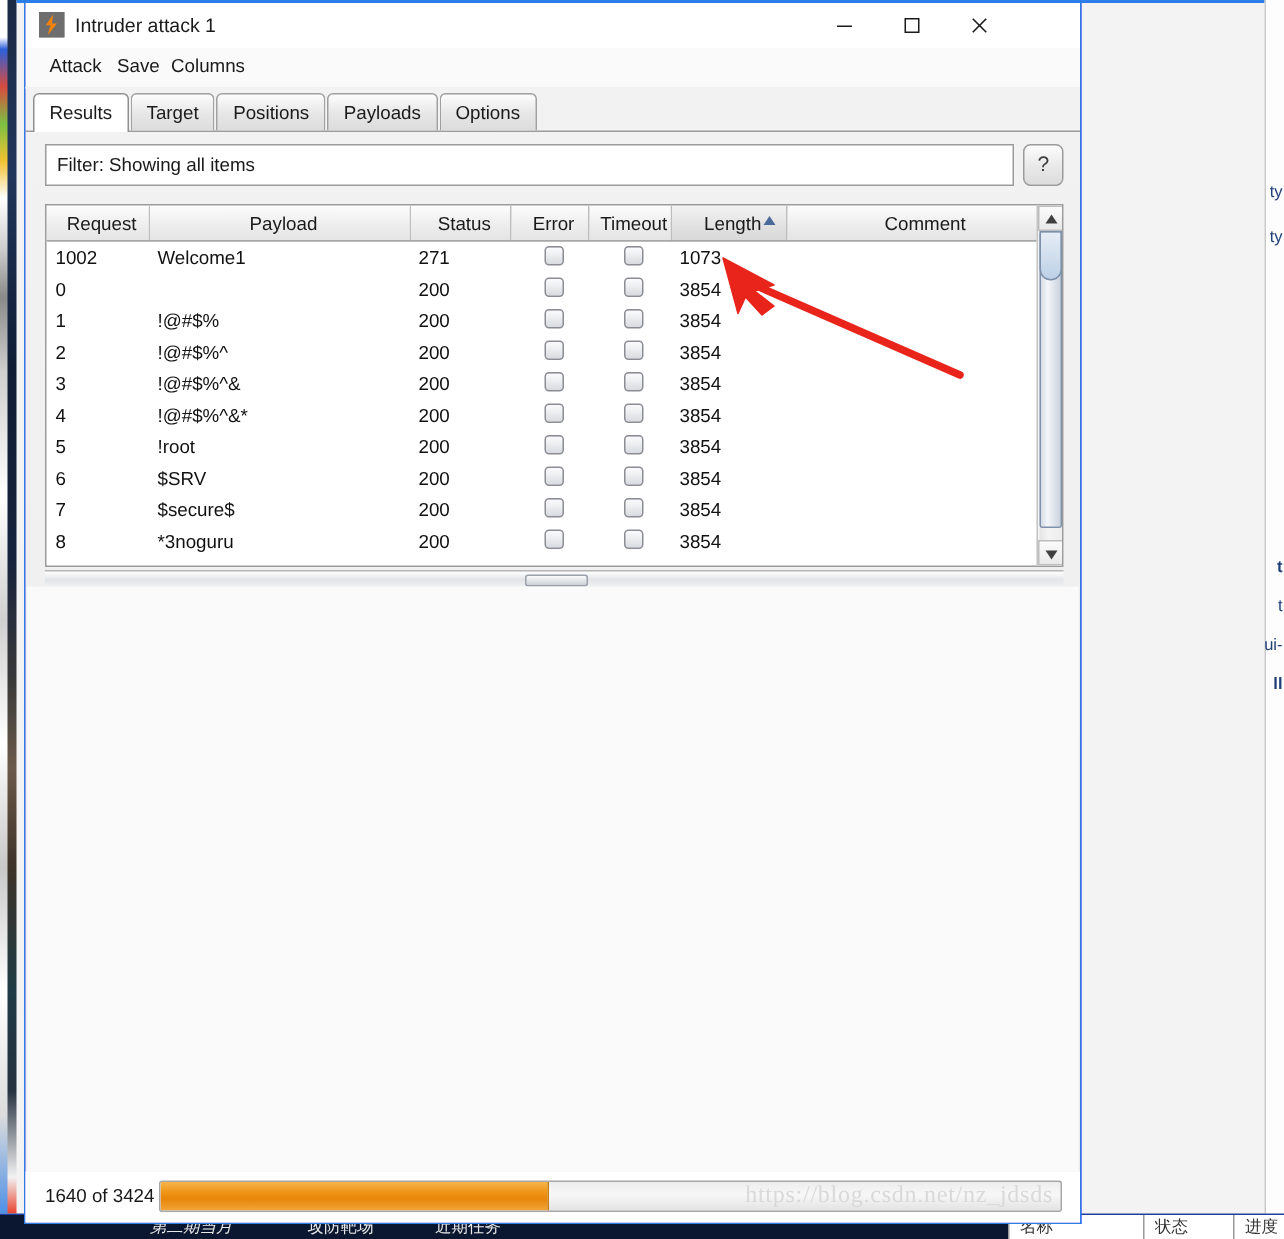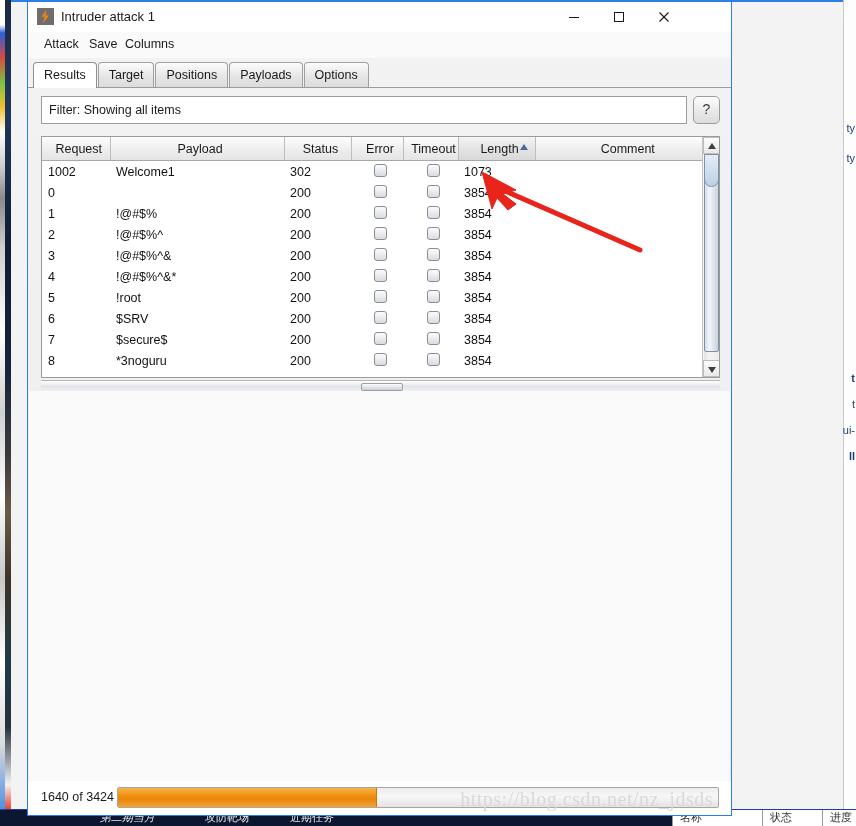--- a/index.html
+++ b/index.html
@@ -24,21 +24,21 @@
     font-family:"Liberation Sans",sans-serif;}
   .bg-bottombar{position:absolute;left:0;bottom:0;width:856px;height:16px;background:#ffffff;
     border-top:1px solid #1f3f9e;}
   .bg-bottom-dark{position:absolute;left:0;bottom:0;width:672px;height:16px;background:#0b1730;}
   .bg-bottom-cn{position:absolute;bottom:1px;font-size:11px;color:#e8e8e8;white-space:nowrap;}
   .bg-bottom-cn2{position:absolute;bottom:1px;font-size:11px;color:#333;white-space:nowrap;}
   .bg-bottom-sep{position:absolute;bottom:0;width:1px;height:16px;background:#9a9a9a;}
   .bg-topline{position:absolute;left:11px;top:0;width:845px;height:2px;background:#2b7de9;}
 
   
-  #appwin{position:absolute;left:27px;top:2px;width:705px;height:814px;
+  #appwin{position:absolute;left:16px;top:2px;width:705px;height:814px;
     background:#6d28d9;border:1px solid #2b7de9;border-top:none;box-sizing:border-box;}
 
   
   .titlebar{height:30px;position:relative;background:#ffffff;}
   .app-icon{position:absolute;left:9px;top:6px;width:17px;height:17px;background:#6e6e6e;}
   .app-icon svg{display:block;}
   .title-text{position:absolute;left:33px;top:7px;font-size:13px;color:#1a1a1a;}
   .wbtn{position:absolute;top:0;width:45px;height:30px;cursor:default;}
   .wbtn svg{position:absolute;left:50%;top:50%;transform:translate(-50%,-50%);}
   #wb-min{right:135px;} #wb-max{right:90px;} #wb-close{right:45px;}
@@ -123,21 +123,21 @@
 
   
   .statusbar{position:absolute;left:0;right:0;bottom:0;height:34px;background:#ffffff;}
   .statuscount{position:absolute;left:13px;top:9px;font-size:12.5px;color:#1a1a1a;}
   .progwrap{position:absolute;left:89px;top:6px;right:12px;height:21px;box-sizing:border-box;
     border:1px solid #a6a6a6;border-radius:2px;
     background:linear-gradient(180deg,#ededed 0%,#f7f7f7 45%,#e3e3e3 100%);overflow:hidden;}
   .progfill{position:absolute;left:0;top:0;bottom:0;
     background:linear-gradient(180deg,#f6b44a 0%,#ef9112 40%,#e8860a 60%,#f0a53a 100%);
     border-right:1px solid #c87a08;}
-  .watermark{position:absolute;right:18px;top:7px;font-size:20px;color:#d9d9d9;
+  .watermark{position:absolute;right:18px;top:7px;font-size:16px;color:#d9d9d9;
     font-family:"Liberation Serif",serif;letter-spacing:.5px;white-space:nowrap;}
 
   
   #annot{position:absolute;left:470px;top:160px;width:185px;height:100px;pointer-events:none;}
 </style>
 </head>
 <body>
 
 <div id="desktop">
   <div class="bg-left-dark"></div>
@@ -242,21 +242,21 @@
               <span>Length</span>
               <i class="sortarrow"></i>
             </th>
             <th style="border-right:none">Comment</th>
           </tr>
         </thead>
         <tbody>
             <tr>
               <td>1002</td>
               <td>Welcome1</td>
-              <td>302</td>
+              <td>271</td>
               <td class="cbcell"><span class="cb"></span></td>
               <td class="cbcell"><span class="cb"></span></td>
               <td>1073</td>
               <td></td>
             </tr>
             <tr>
               <td>0</td>
               <td></td>
               <td>200</td>
               <td class="cbcell"><span class="cb"></span></td>

